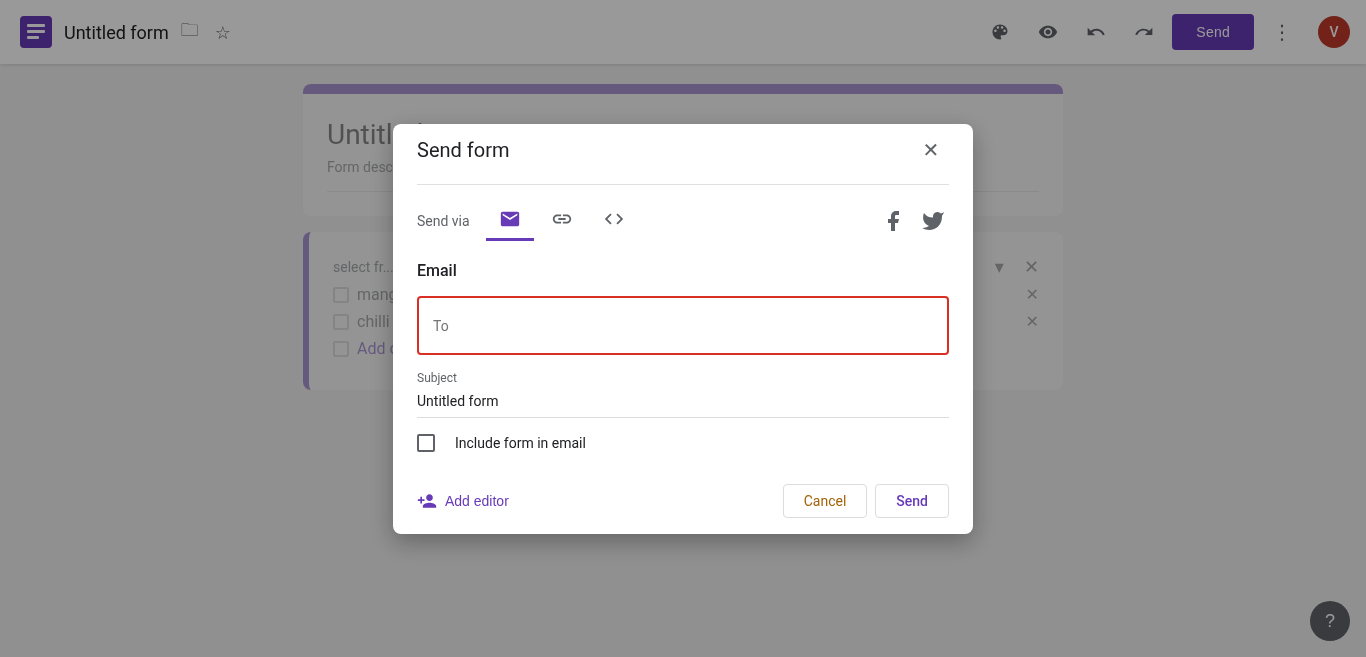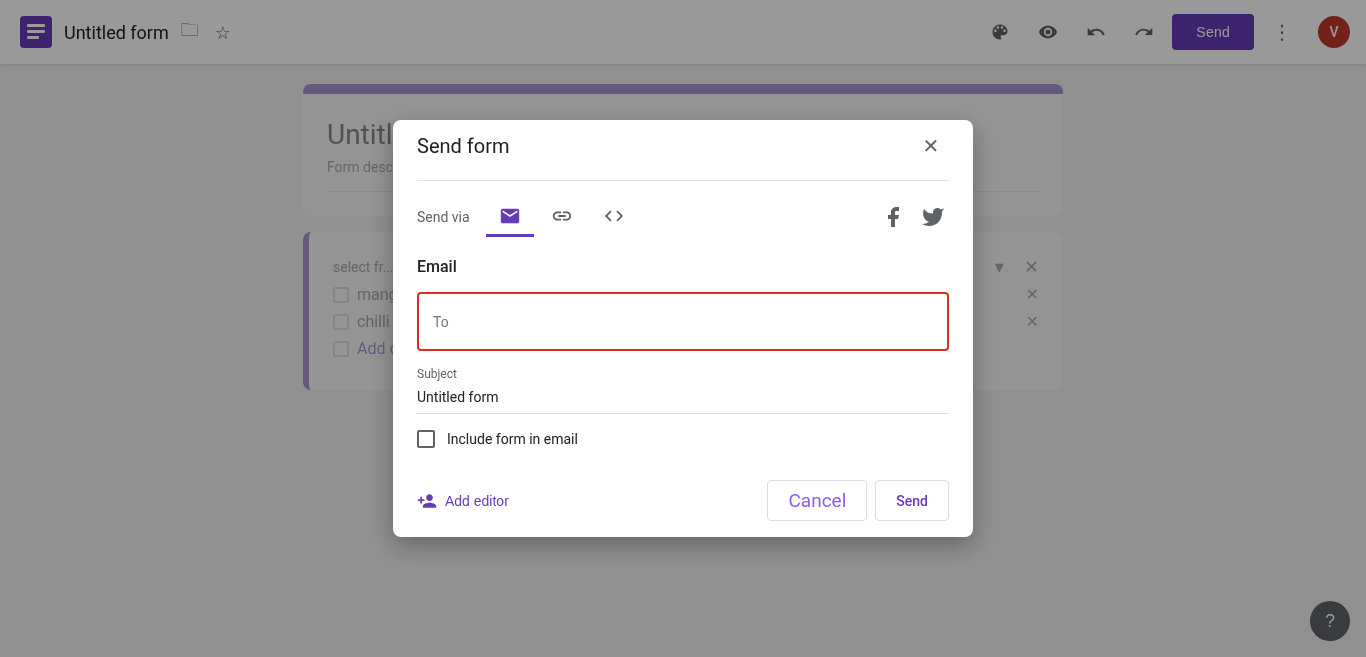--- a/index.html
+++ b/index.html
@@ -329,21 +329,21 @@
       font-size: 14px;
       color: #202124;
       padding: 4px 0 8px;
       font-family: inherit;
     }
 
     
     .include-form-row {
       display: flex;
       align-items: center;
-      gap: 12px;
+      gap: 20px;
       margin: 16px 0;
     }
 
     
     .add-editor-btn {
       display: flex;
       align-items: center;
       gap: 8px;
       color: #673ab7;
       background: none;
@@ -354,22 +354,22 @@
     }
     .footer-right {
       display: flex;
       gap: 8px;
     }
     .cancel-btn {
       background: none;
       border: 1px solid #dadce0;
       border-radius: 4px;
       padding: 8px 20px;
-      font-size: 19px;
-      color: #8b5cf6;
+      font-size: 14px;
+      color: #a16207;
       cursor: pointer;
       font-family: inherit;
     }
     .modal-send-btn {
       background: none;
       border: 1px solid #dadce0;
       border-radius: 4px;
       padding: 8px 20px;
       font-size: 14px;
       color: #673ab7;

